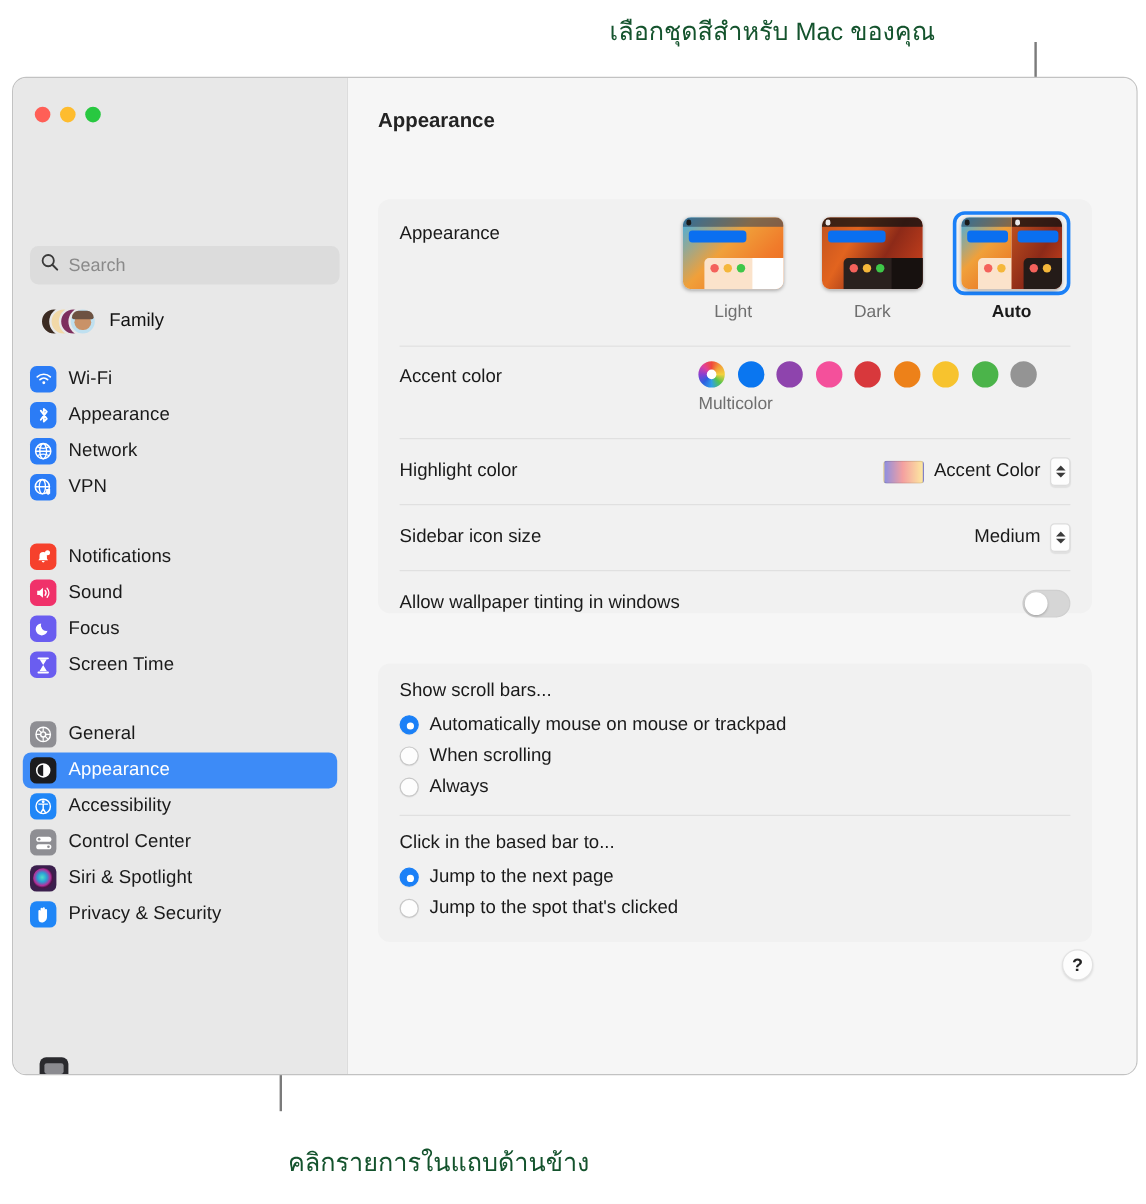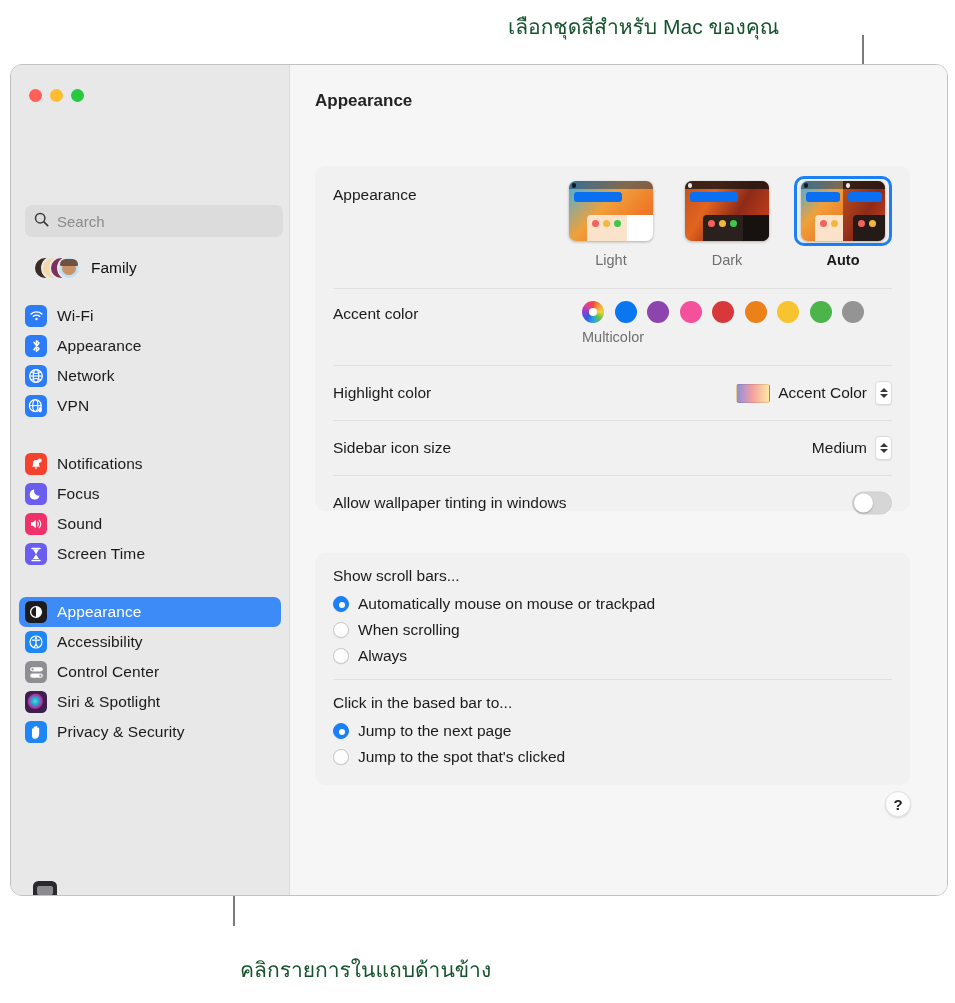--- a/index.html
+++ b/index.html
@@ -388,50 +388,60 @@
             <div class="sb-icon" style="background:#f6412c">
               <svg width="14" height="14" viewBox="0 0 14 14">
                   <path d="M3 9.8h8l-.9-1.4V6.1A3.1 3.1 0 007 3a3.1 3.1 0 00-3.1 3.1v2.3z" fill="#fff"></path>
                   <circle cx="10.6" cy="3.6" r="2.1" fill="#fff"></circle>
                   <path d="M5.8 10.6h2.4a1.2 1.2 0 01-2.4 0z" fill="#fff"></path>
                 </svg>
             </div>
             <span class="sb-label">Notifications</span>
           </div>
           <div class="sb-item">
-            <div class="sb-icon" style="background:#6a5df0">
-              <svg width="14" height="14" viewBox="0 0 14 14">
-                  <path d="M10.6 8.6A4.6 4.6 0 015.3 2.5a5 5 0 105.3 6.1z" fill="#fff"></path>
-                </svg>
-            </div>
-            <span class="sb-label">Focus</span>
-          </div>
-          <div class="sb-item">
             <div class="sb-icon" style="background:#f0316a">
               <svg width="16" height="14" viewBox="0 0 16 14">
                   <path d="M3 5.2h2L7.8 2.8v8.4L5 8.8H3z" fill="#fff"></path>
                   <path d="M9.6 5a3.2 3.2 0 010 4M11.3 3.3a5.6 5.6 0 010 7.4" stroke="#fff" stroke-width="1.2" fill="none" stroke-linecap="round"></path>
                 </svg>
             </div>
             <span class="sb-label">Sound</span>
           </div>
           <div class="sb-item">
             <div class="sb-icon" style="background:#6a5df0">
+              <svg width="14" height="14" viewBox="0 0 14 14">
+                  <path d="M10.6 8.6A4.6 4.6 0 015.3 2.5a5 5 0 105.3 6.1z" fill="#fff"></path>
+                </svg>
+            </div>
+            <span class="sb-label">Focus</span>
+          </div>
+          <div class="sb-item">
+            <div class="sb-icon" style="background:#6a5df0">
               <svg width="12" height="15" viewBox="0 0 12 15">
                   <path d="M2 1.6h8M2 13.4h8" stroke="#fff" stroke-width="1.5" stroke-linecap="round"></path>
                   <path d="M3 2.3h6l-3 4.9 3 4.9H3l3-4.9z" fill="#fff"></path>
                 </svg>
             </div>
             <span class="sb-label">Screen Time</span>
           </div>
         </div>
 
         <div class="sb-gap"></div>
 
         <div class="sb-group">
+          <div class="sb-item">
+            <div class="sb-icon" style="background:#8e8e93">
+              <svg width="16" height="16" viewBox="0 0 16 16">
+                  <circle cx="8" cy="8" r="6" fill="none" stroke="#fff" stroke-width="1.2"></circle>
+                  <circle cx="8" cy="8" r="2.1" fill="none" stroke="#fff" stroke-width="1.2"></circle>
+                  <path d="M8 2v3.8M8 10.2V14M2 8h3.8M10.2 8H14M3.8 3.8l2.7 2.7M9.5 9.5l2.7 2.7" stroke="#fff" stroke-width="1"></path>
+                </svg>
+            </div>
+            <span class="sb-label">General</span>
+          </div>
 
           <div class="sb-item selected">
             <div class="sb-icon" style="background:#1c1c1e">
               <svg width="16" height="16" viewBox="0 0 16 16">
                   <circle cx="8" cy="8" r="5.4" fill="none" stroke="#fff" stroke-width="1.3"></circle>
                   <path d="M8 2.6a5.4 5.4 0 010 10.8z" fill="#fff"></path>
                 </svg>
             </div>
             <span class="sb-label">Appearance</span>
           </div>

